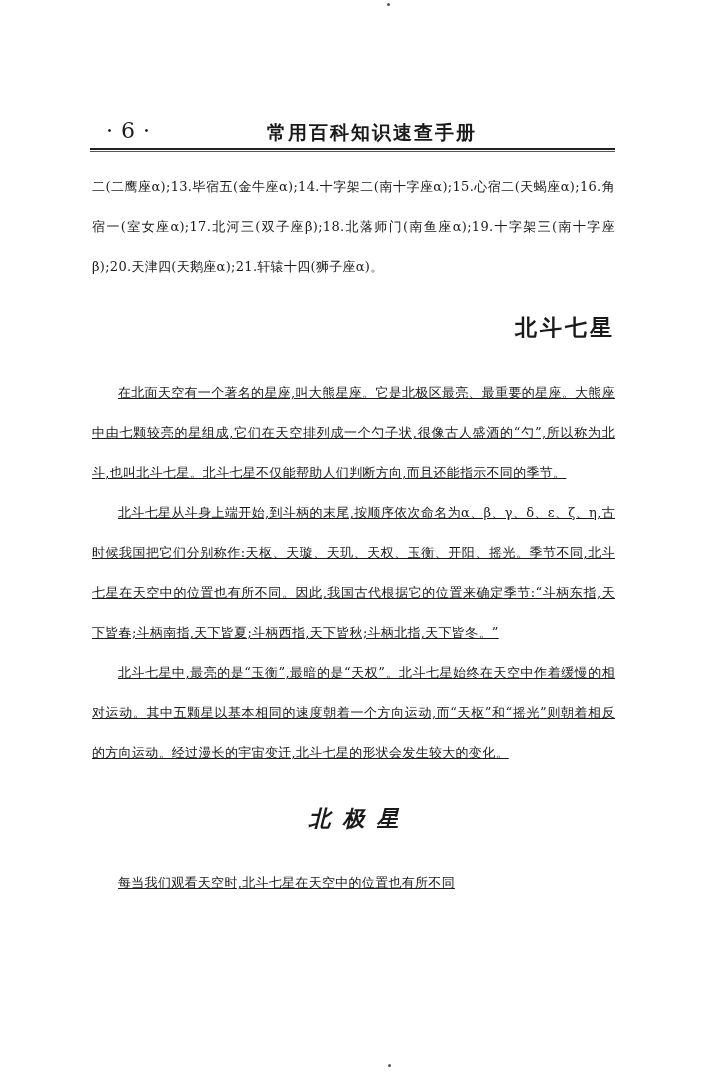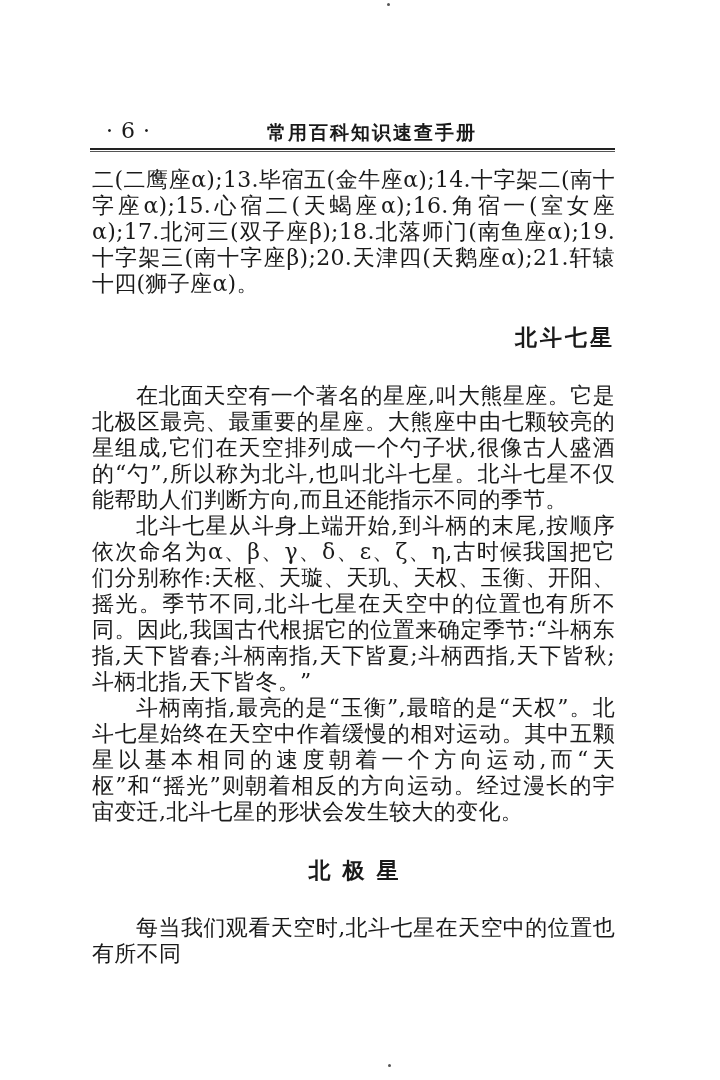--- a/index.html
+++ b/index.html
@@ -60,28 +60,29 @@
       padding-top: 1px;
     }
     .content {
       position: absolute;
       left: 92px;
       top: 167px;
       width: 523px;
     }
     .para {
       margin: 0;
-      font-size: 22px;
-      line-height: 26px;
+      font-size: 13px;
+      line-height: 40px;
       text-align: justify;
       text-align-last: left;
       letter-spacing: 0.3px;
     }
     .para.indent {
       text-indent: 2em;
+      text-decoration: underline;
     }
     .heading {
       margin: 0;
       text-align: center;
       font-family: "DejaVu Sans", sans-serif;
       font-weight: bold;
       font-size: 22px;
       letter-spacing: 3px;
     }
     .heading-1 {
@@ -91,38 +92,39 @@
       line-height: 32px;
       text-align: right;
     }
     .heading-2 {
       margin-top: 30px;
       margin-bottom: 28px;
       height: 32px;
       line-height: 32px;
       letter-spacing: 12px;
       padding-left: 12px;
+      font-style: italic;
     }
   </style>
 </head>
 <body>
 
 <div class="scan-dot" style="left:387px; top:3px;"></div>
 
 <div class="running-head">
   <span class="page-number">·6·</span>
   <span class="book-title">常用百科知识速查手册</span>
 </div>
 <div class="head-rule"></div>
 
 <div class="content">
   <p class="para">二(二鹰座α);13.毕宿五(金牛座α);14.十字架二(南十字座α);15.心宿二(天蝎座α);16.角宿一(室女座α);17.北河三(双子座β);18.北落师门(南鱼座α);19.十字架三(南十字座β);20.天津四(天鹅座α);21.轩辕十四(狮子座α)。</p>
 
   <h2 class="heading heading-1">北斗七星</h2>
   <p class="para indent">在北面天空有一个著名的星座,叫大熊星座。它是北极区最亮、最重要的星座。大熊座中由七颗较亮的星组成,它们在天空排列成一个勺子状,很像古人盛酒的“勺”,所以称为北斗,也叫北斗七星。北斗七星不仅能帮助人们判断方向,而且还能指示不同的季节。</p>
   <p class="para indent">北斗七星从斗身上端开始,到斗柄的末尾,按顺序依次命名为α、β、γ、δ、ε、ζ、η,古时候我国把它们分别称作:天枢、天璇、天玑、天权、玉衡、开阳、摇光。季节不同,北斗七星在天空中的位置也有所不同。因此,我国古代根据它的位置来确定季节:“斗柄东指,天下皆春;斗柄南指,天下皆夏;斗柄西指,天下皆秋;斗柄北指,天下皆冬。”</p>
-  <p class="para indent">斗柄南指,最亮的是“玉衡”,最暗的是“天权”。北斗七星始终在天空中作着缓慢的相对运动。其中五颗星以基本相同的速度朝着一个方向运动,而“天枢”和“摇光”则朝着相反的方向运动。经过漫长的宇宙变迁,北斗七星的形状会发生较大的变化。</p>
+  <p class="para indent">北斗七星中,最亮的是“玉衡”,最暗的是“天权”。北斗七星始终在天空中作着缓慢的相对运动。其中五颗星以基本相同的速度朝着一个方向运动,而“天枢”和“摇光”则朝着相反的方向运动。经过漫长的宇宙变迁,北斗七星的形状会发生较大的变化。</p>
 
   <h2 class="heading heading-2">北极星</h2>
   <p class="para indent">每当我们观看天空时,北斗七星在天空中的位置也有所不同</p>
 </div>
 
 <div class="scan-dot" style="left:388px; top:1064px;"></div>
 
 </body></html>

